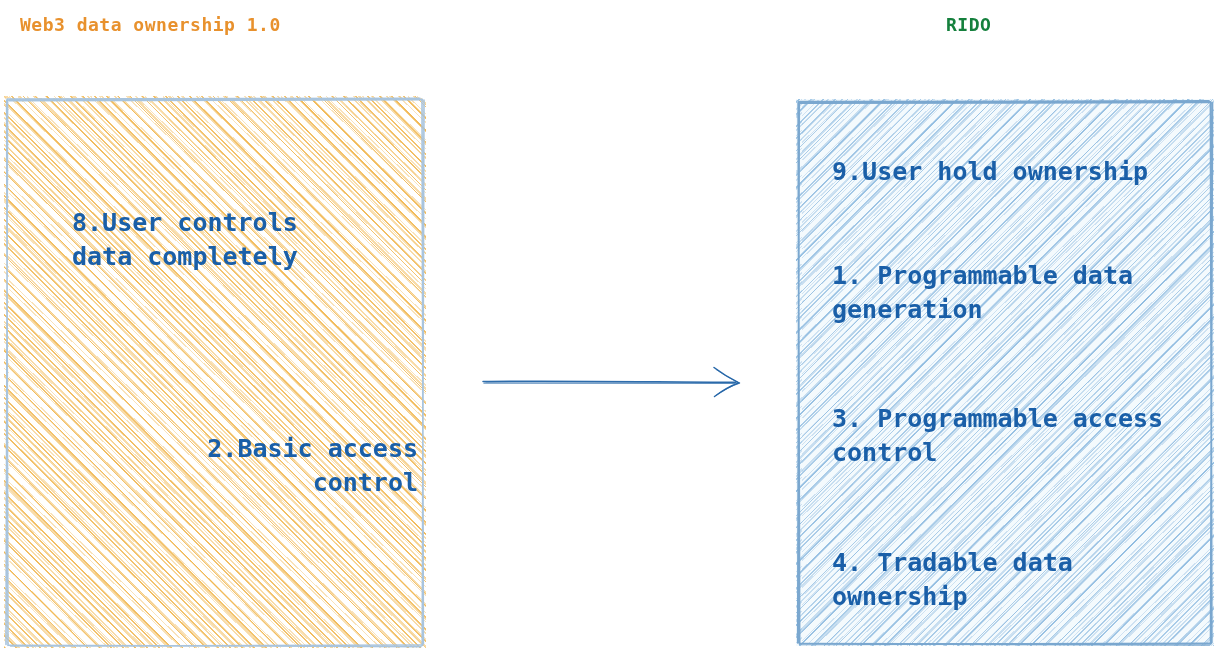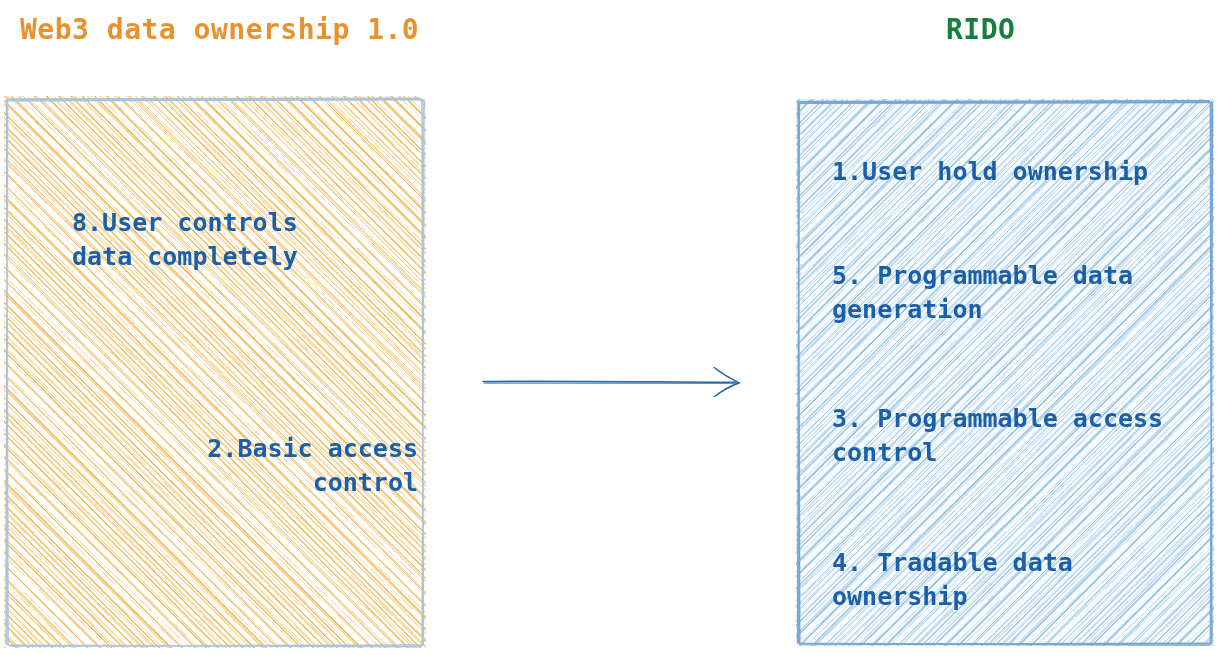--- a/index.html
+++ b/index.html
@@ -18,21 +18,21 @@
     width: 1222px;
     height: 655px;
     background: #ffffff;
     overflow: hidden;
   }
 
   
   .title {
     position: absolute;
     font-family: "DejaVu Sans Mono", monospace;
-    font-size: 28px;
+    font-size: 18px;
     font-weight: 700;
     letter-spacing: 0.5px;
     white-space: pre;
     line-height: 1;
   }
   #title-left {
     left: 20px;
     top: 16px;
     color: #e8912d;
   }
@@ -190,22 +190,22 @@
     <div class="hatch hatch-blue"></div>
     <svg class="edge" viewBox="0 0 418 547" preserveAspectRatio="none">
       <g fill="none" stroke="#7aa7cf" stroke-width="1.8" stroke-linecap="round">
         <path d="M3 2.6 L413 2 M4.4 4.2 L414.8 3.4"></path>
         <path d="M414.5 2.8 L415.8 543.5 M416.4 4 L414.6 544.8"></path>
         <path d="M415 544.4 L5.6 545.4 M413.6 545.8 L4 544.6"></path>
         <path d="M3.6 545 L2.2 3.6 M1.8 543.8 L3.2 2.8"></path>
       </g>
     </svg>
     <div class="items">
-      <div class="item i0">1.User hold ownership</div>
-      <div class="item i1">5. Programmable data
+      <div class="item i0">9.User hold ownership</div>
+      <div class="item i1">1. Programmable data
 generation</div>
       <div class="item i2">3. Programmable access
 control</div>
       <div class="item i3">4. Tradable data
 ownership</div>
     </div>
   </div>
 
 </div>
 

